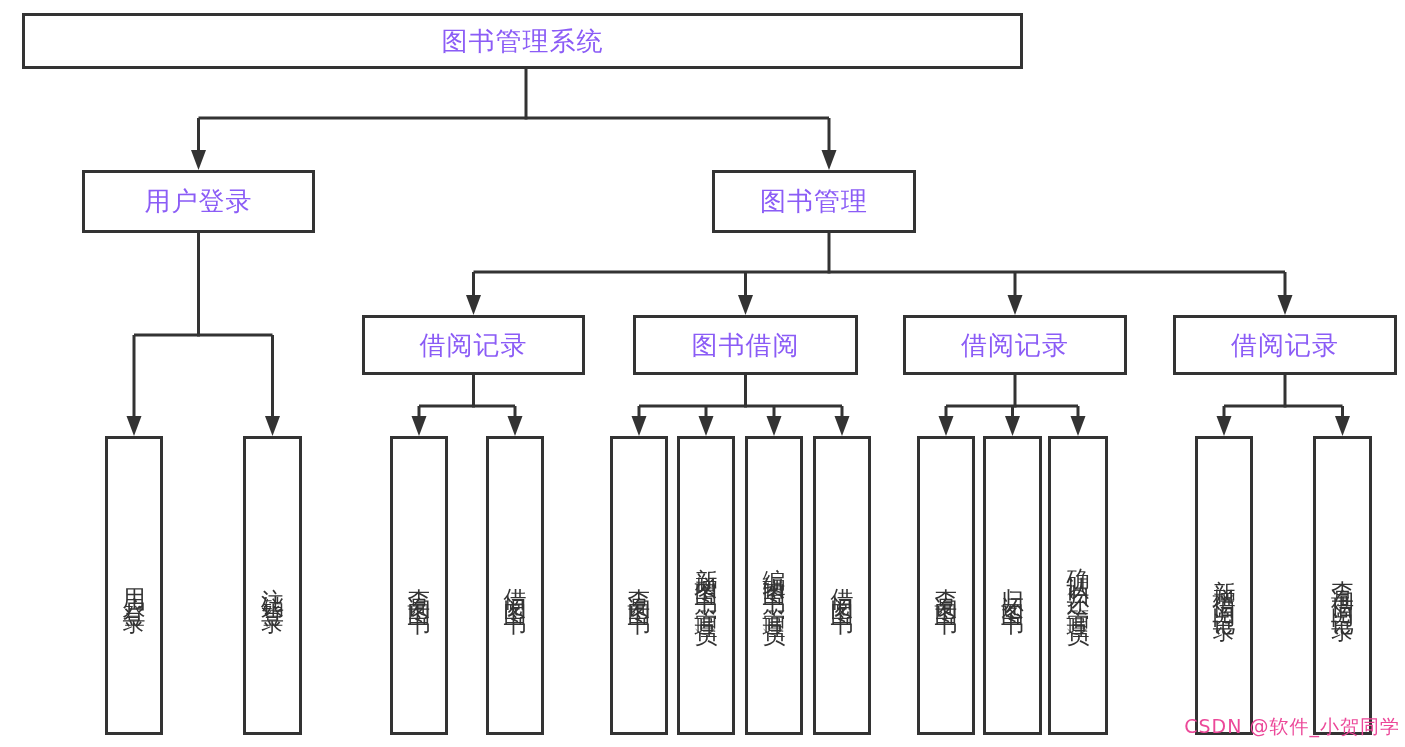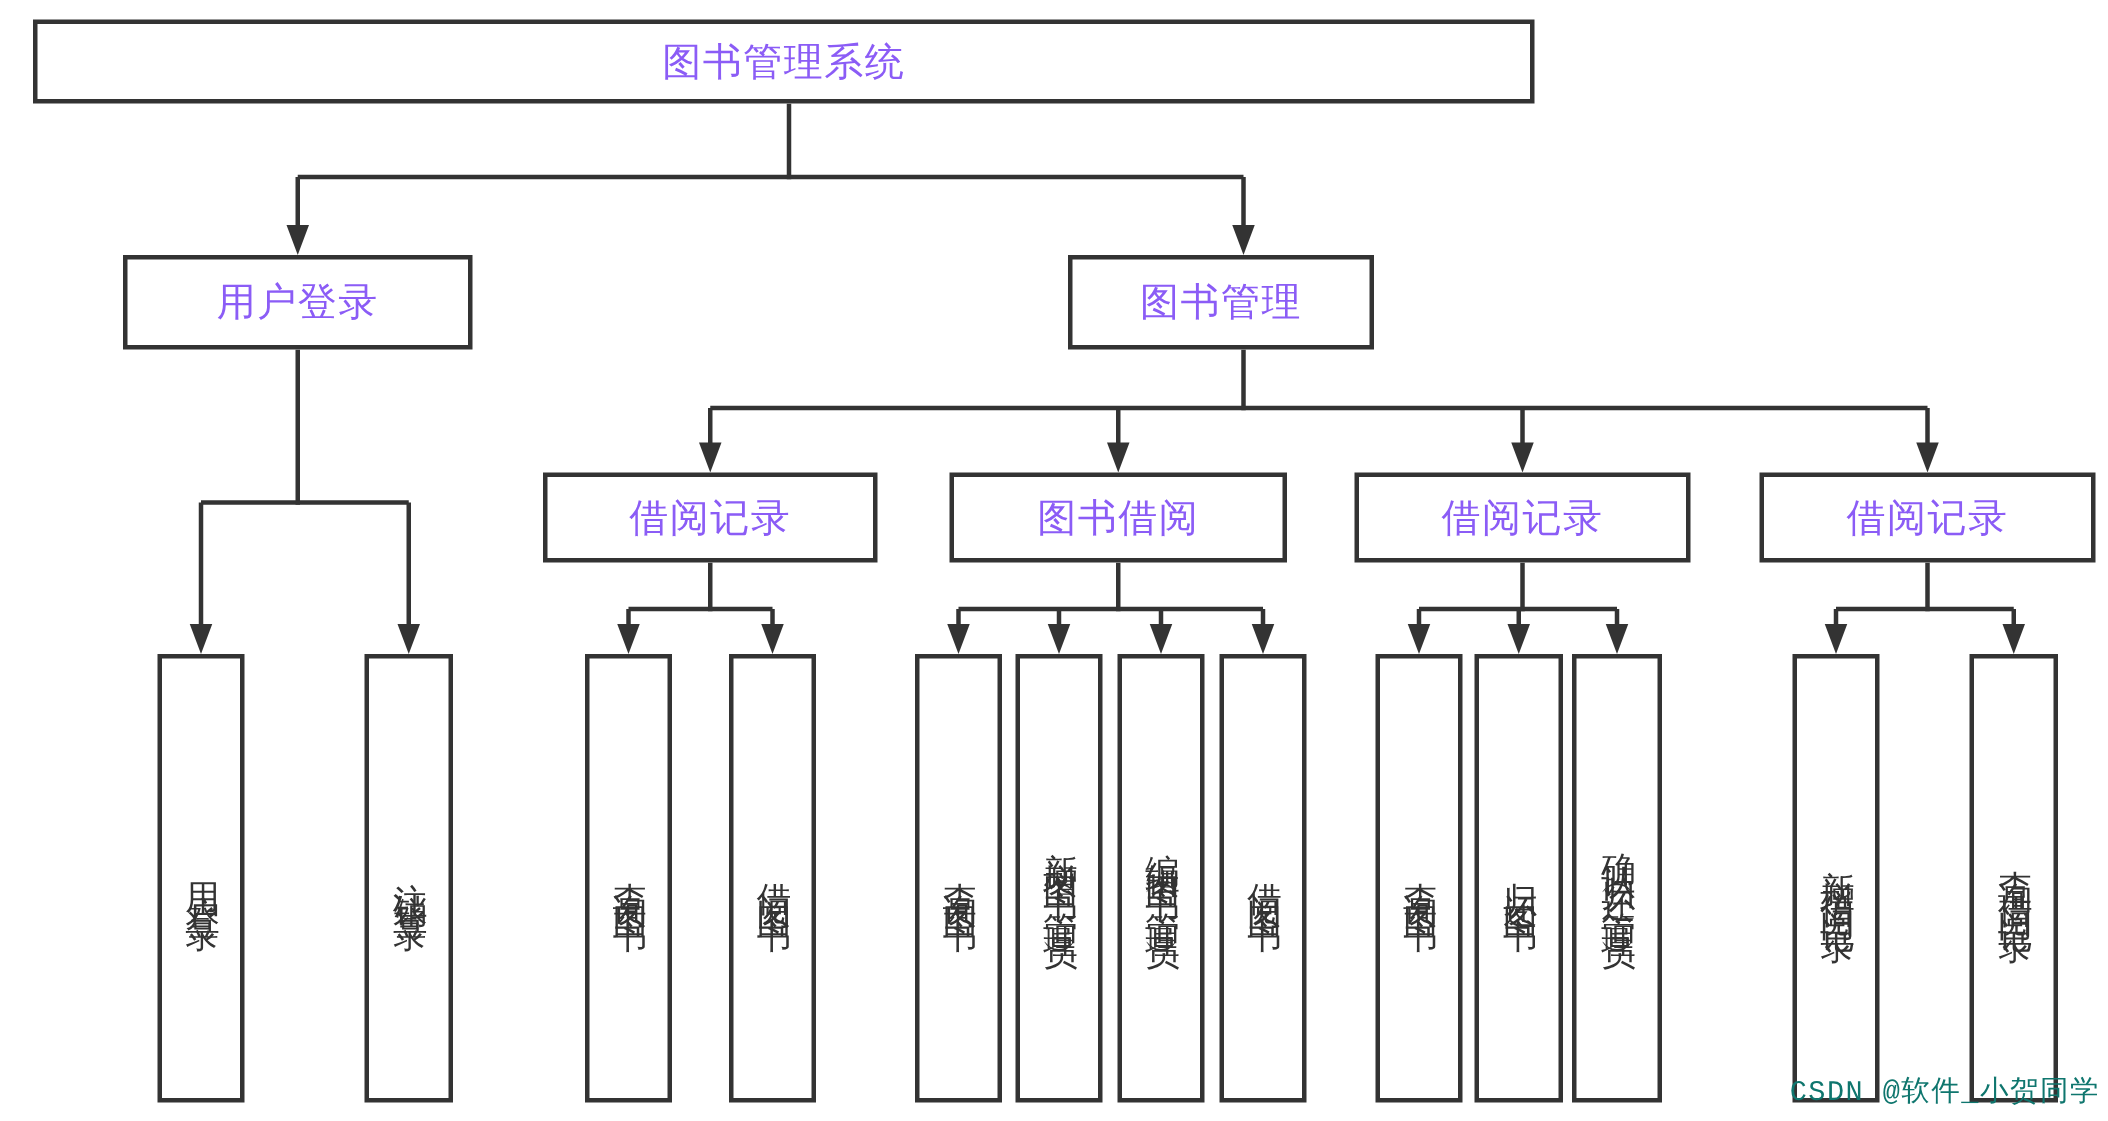--- a/index.html
+++ b/index.html
@@ -8,21 +8,21 @@
   .stage{position:absolute;left:0;top:0;width:1405px;height:747px;}
   .conn{position:absolute;left:0;top:0;z-index:1;}
   .box{position:absolute;box-sizing:border-box;background:#ffffff;
        border:3px solid #333333;display:flex;align-items:center;
        justify-content:center;z-index:2;}
   .hbox .lbl{font-size:26px;color:#8b5cf6;letter-spacing:1px;white-space:nowrap;}
   .vbox .vlbl{writing-mode:vertical-rl;text-orientation:mixed;
        font-size:23px;color:#333333;letter-spacing:8px;line-height:1;
        white-space:nowrap;}
   .watermark{position:absolute;right:5px;bottom:7px;z-index:3;
-       font-size:19px;color:#0f766e;letter-spacing:1px;white-space:nowrap;font-family:Liberation Mono, monospace;}
+       font-size:19px;color:#ec4899;letter-spacing:1px;white-space:nowrap;}
 </style>
 </head>
 <body>
 
 <div class="stage">
 
   <svg class="conn" width="1405" height="747" viewBox="0 0 1405 747">
     <g stroke="#333333" stroke-width="3" fill="none">
 
       <path d="M526 69 V119.5"></path>

